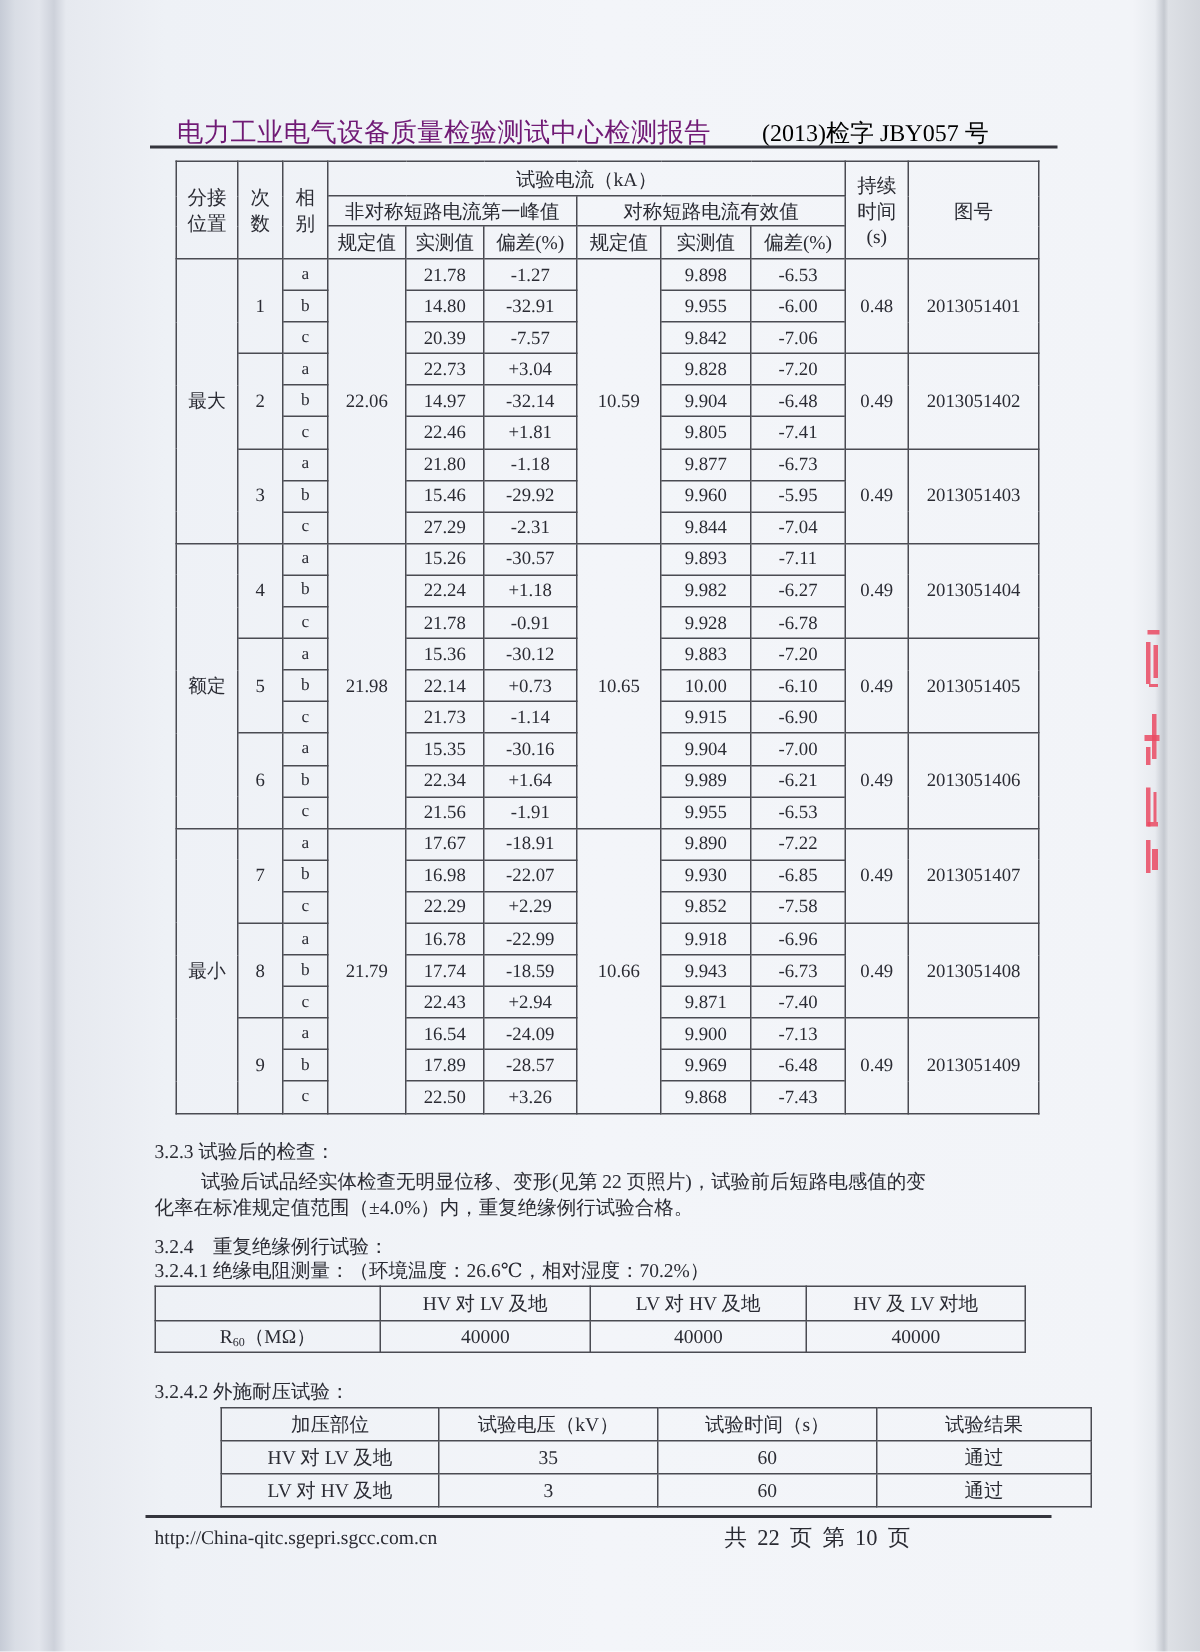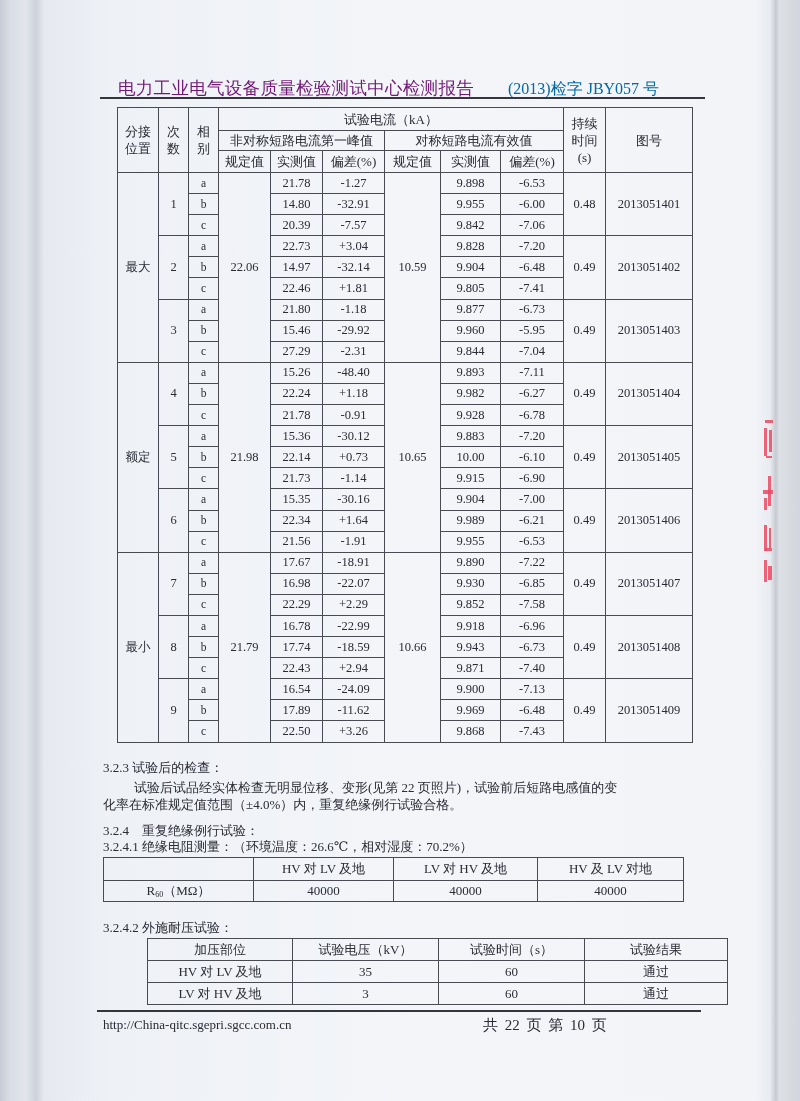--- a/index.html
+++ b/index.html
@@ -7,21 +7,21 @@
     width: 800px; height: 1101px; position: relative; overflow: hidden;
     font-family: "Liberation Serif", "DejaVu Serif", serif;
     color: #2a2b33;
     background: linear-gradient(to right,
       #c6cbd6 0px, #d9dde5 10px, #e2e5ec 26px, #cdd1da 36px, #e6e9ef 44px,
       #eef1f6 110px, #f3f5f9 400px, #f2f4f8 755px, #e8ebf0 770px,
       #c5c9d0 776px, #dde0e5 779px, #d2d5db 800px);
   }
   .abs { position: absolute; }
   .hdr-title { left: 118px; top: 76px; font-size: 17.5px; letter-spacing: 0.3px; color: #701a75; }
-  .hdr-no { left: 508px; top: 79px; font-size: 16px; color: #0369a1; }
+  .hdr-no { left: 508px; top: 79px; font-size: 16px; color: #000000; }
   .rule { background: #34353d; height: 2px; }
 
   table { border-collapse: collapse; table-layout: fixed; }
   td, th { border: 1px solid #4a4b52; text-align: center; vertical-align: middle; padding: 0; font-weight: normal; }
   .main-table { left: 117px; top: 107px; width: 575px; font-size: 12.5px; }
   .main-table th { font-size: 13px; line-height: 17px; }
   .main-table tr.h1 { height: 23px; }
   .main-table tr.h2 { height: 20px; }
   .main-table tr.h3 { height: 22px; }
   .main-table tbody tr { height: 21.1px; }
@@ -178,21 +178,21 @@
       <td>9.844</td>
       <td>-7.04</td>
     </tr>
 
     <tr>
       <td rowspan="9">额定</td>
       <td rowspan="3">4</td>
       <td class="ph">a</td>
       <td rowspan="9">21.98</td>
       <td>15.26</td>
-      <td>-48.40</td>
+      <td>-30.57</td>
       <td rowspan="9">10.65</td>
       <td>9.893</td>
       <td>-7.11</td>
       <td rowspan="3">0.49</td>
       <td rowspan="3">2013051404</td>
     </tr>
     <tr>
       <td class="ph">b</td>
       <td>22.24</td>
       <td>+1.18</td>
@@ -312,21 +312,21 @@
       <td>16.54</td>
       <td>-24.09</td>
       <td>9.900</td>
       <td>-7.13</td>
       <td rowspan="3">0.49</td>
       <td rowspan="3">2013051409</td>
     </tr>
     <tr>
       <td class="ph">b</td>
       <td>17.89</td>
-      <td>-11.62</td>
+      <td>-28.57</td>
       <td>9.969</td>
       <td>-6.48</td>
     </tr>
     <tr>
       <td class="ph">c</td>
       <td>22.50</td>
       <td>+3.26</td>
       <td>9.868</td>
       <td>-7.43</td>
     </tr>

